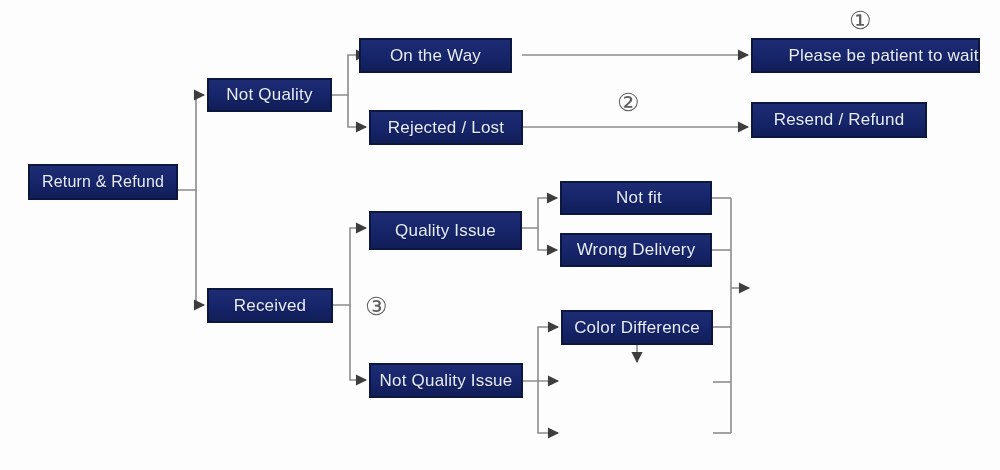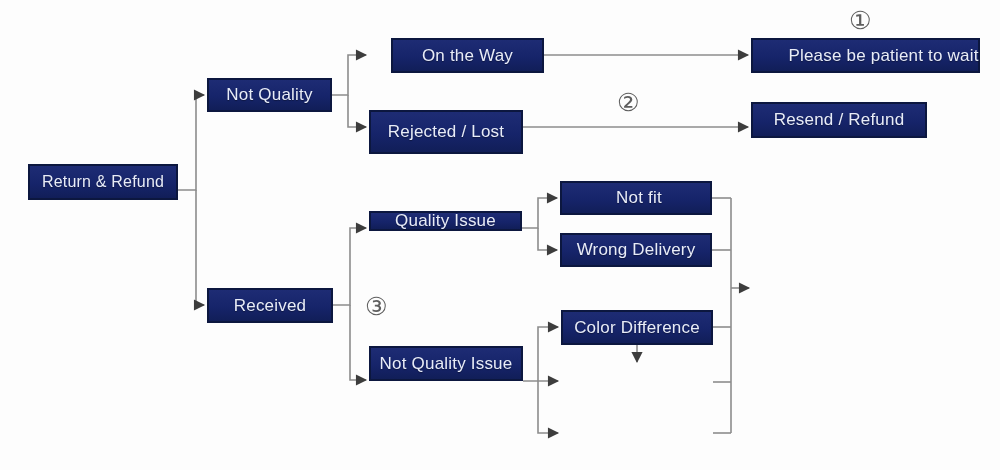--- a/index.html
+++ b/index.html
@@ -83,37 +83,37 @@
     <polyline points="713,382 731,382"></polyline>
     <polyline points="713,433 731,433"></polyline>
     <polyline points="731,198 731,433"></polyline>
     <polyline points="731,288 749,288" marker-end="url(#arrow)"></polyline>
   </svg>
 
   <div class="node" style="left:28px;  top:164px; width:150px; height:36px; font-size:16px;">Return &amp; Refund</div>
 
   <div class="node" style="left:207px; top:78px;  width:125px; height:34px;">Not Quality</div>
 
-  <div class="node" style="left:391px; top:38px;  width:153px; height:35px;">On the Way</div>
+  <div class="node" style="left:359px; top:38px;  width:153px; height:35px;">On the Way</div>
 
   <div class="node" style="left:751px; top:38px;  width:229px; height:35px;padding-left:36px;">Please be patient to wait</div>
 
-  <div class="node" style="left:369px; top:110px; width:154px; height:44px;">Rejected / Lost</div>
+  <div class="node" style="left:369px; top:110px; width:154px; height:35px;">Rejected / Lost</div>
 
   <div class="node" style="left:751px; top:102px; width:176px; height:36px;">Resend / Refund</div>
 
   <div class="node" style="left:207px; top:288px; width:126px; height:35px;">Received</div>
 
-  <div class="node" style="left:369px; top:211px; width:153px; height:20px;">Quality Issue</div>
+  <div class="node" style="left:369px; top:211px; width:153px; height:39px;">Quality Issue</div>
 
   <div class="node" style="left:560px; top:181px; width:152px; height:34px;padding-left:6px;">Not fit</div>
 
   <div class="node" style="left:560px; top:233px; width:152px; height:34px;">Wrong Delivery</div>
 
-  <div class="node" style="left:369px; top:346px; width:154px; height:35px;">Not Quality Issue</div>
+  <div class="node" style="left:369px; top:363px; width:154px; height:35px;">Not Quality Issue</div>
 
   <div class="node" style="left:561px; top:310px; width:152px; height:35px;">Color Difference</div>
 
 
 
 
   <span class="annotation" style="left:849px; top:8px;">①</span>
 
   <span class="annotation" style="left:617px; top:90px;">②</span>
 

